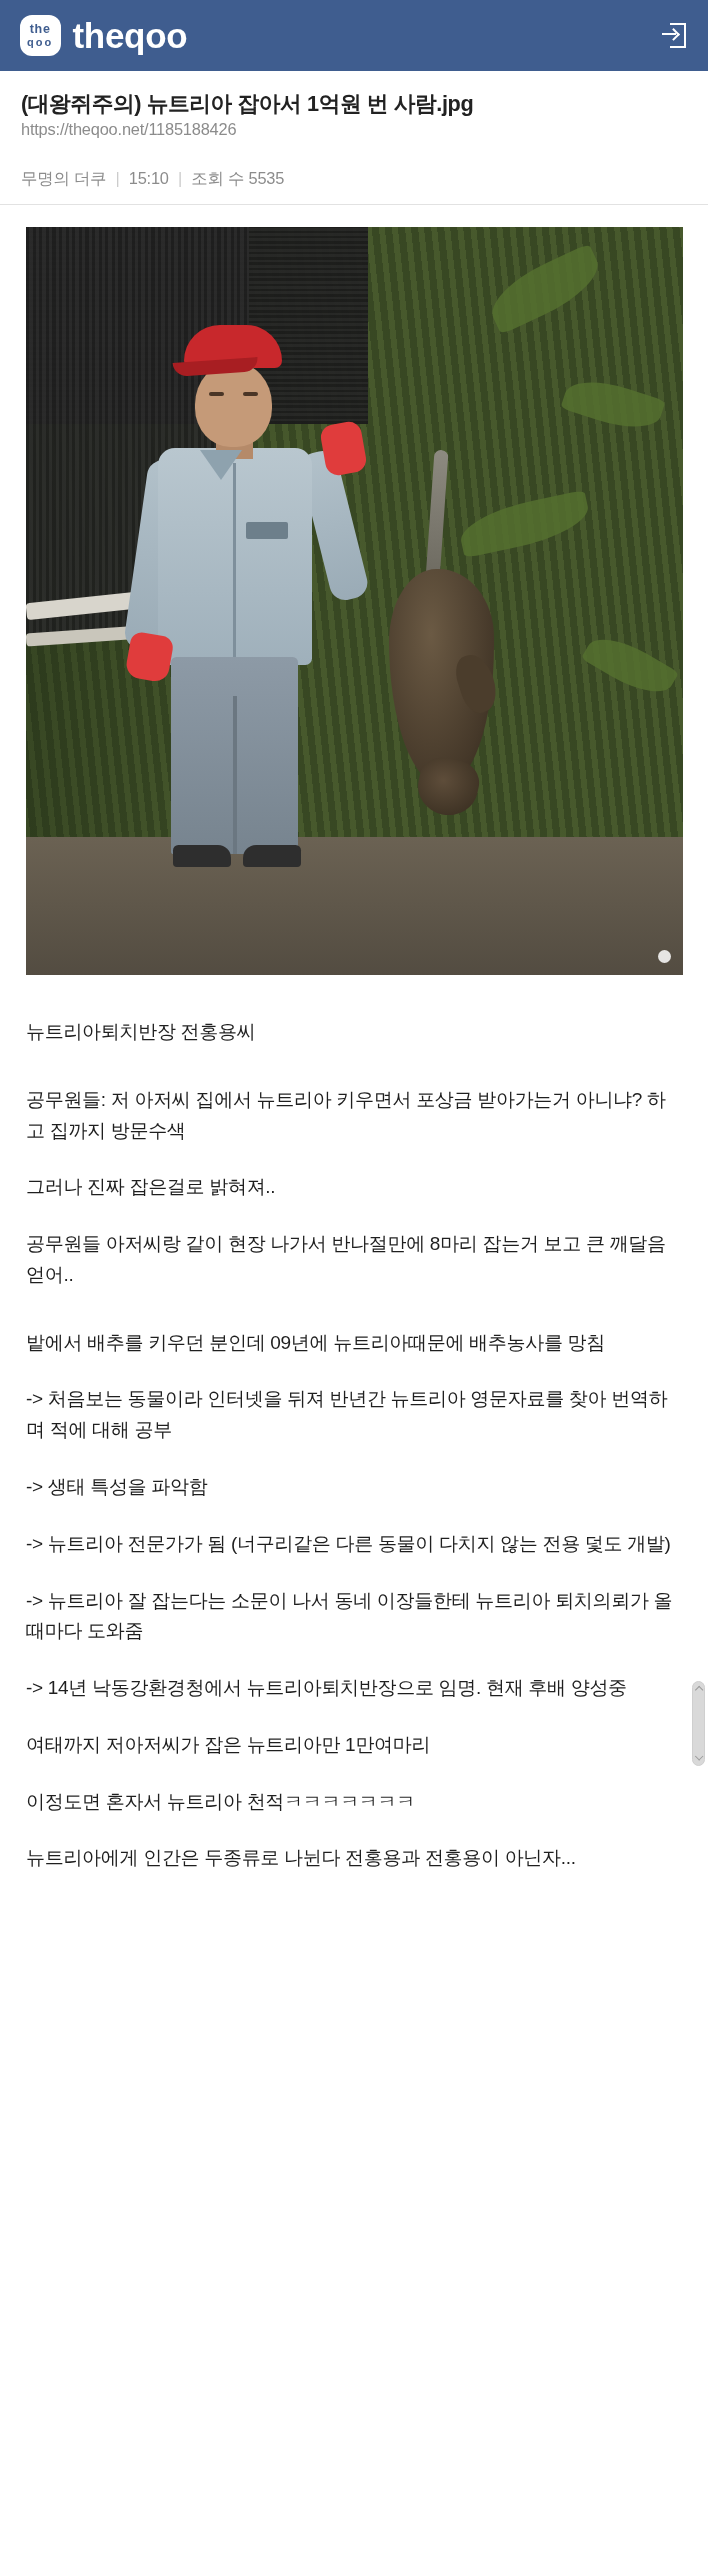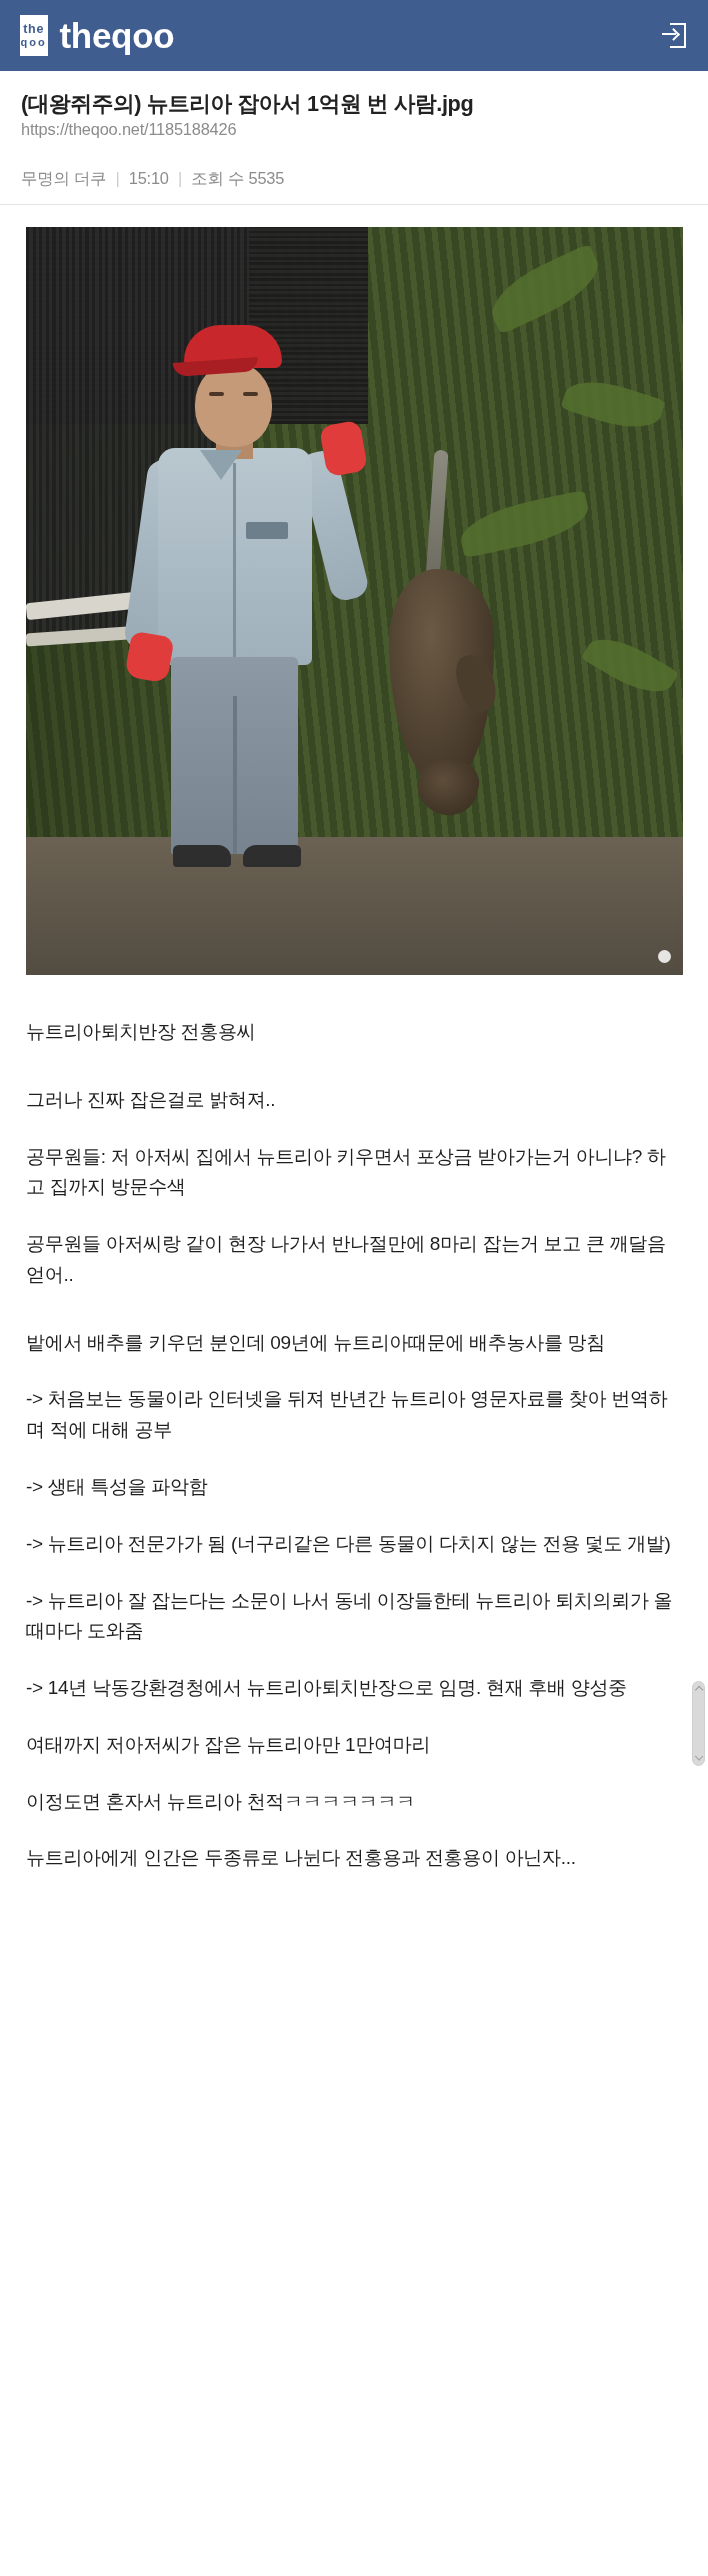--- a/index.html
+++ b/index.html
@@ -24,24 +24,24 @@
     align-items: center;
     justify-content: space-between;
     padding: 0 17px 0 19.7px;
   }
   .brand {
     display: flex;
     align-items: center;
     gap: 11.8px;
   }
   .brand-logo {
-    width: 28px;
+    width: 41px;
     height: 41px;
     background: #ffffff;
-    border-radius: 0;
+    border-radius: 12px;
     display: flex;
     align-items: center;
     justify-content: center;
     flex-direction: column;
     line-height: 1;
   }
   .brand-logo span {
     color: #3f5d8f;
     font-size: 12.5px;
     font-weight: bold;
@@ -440,22 +440,22 @@
         <div class="nutria-body"></div>
         <div class="nutria-leg"></div>
         <div class="nutria-head"></div>
       </div>
     </div>
     <div class="photo-dot"></div>
   </div>
 
   <div class="body-text">
     <p class="para gap-lg">뉴트리아퇴치반장 전홍용씨</p>
+    <p class="para">공무원들: 저 아저씨 집에서 뉴트리아 키우면서 포상금 받아가는거 아니냐? 하고 집까지 방문수색</p>
     <p class="para">그러나 진짜 잡은걸로 밝혀져..</p>
-    <p class="para">공무원들: 저 아저씨 집에서 뉴트리아 키우면서 포상금 받아가는거 아니냐? 하고 집까지 방문수색</p>
     <p class="para gap-lg">공무원들 아저씨랑 같이 현장 나가서 반나절만에 8마리 잡는거 보고 큰 깨달음 얻어..</p>
     <p class="para">밭에서 배추를 키우던 분인데 09년에 뉴트리아때문에 배추농사를 망침</p>
     <p class="para">-&gt; 처음보는 동물이라 인터넷을 뒤져 반년간 뉴트리아 영문자료를 찾아 번역하며 적에 대해 공부</p>
     <p class="para">-&gt; 생태 특성을 파악함</p>
     <p class="para">-&gt; 뉴트리아 전문가가 됨 (너구리같은 다른 동물이 다치지 않는 전용 덫도 개발)</p>
     <p class="para">-&gt; 뉴트리아 잘 잡는다는 소문이 나서 동네 이장들한테 뉴트리아 퇴치의뢰가 올때마다 도와줌</p>
     <p class="para">-&gt; 14년 낙동강환경청에서 뉴트리아퇴치반장으로 임명. 현재 후배 양성중</p>
     <p class="para">여태까지 저아저씨가 잡은 뉴트리아만 1만여마리</p>
     <p class="para">이정도면 혼자서 뉴트리아 천적ㅋㅋㅋㅋㅋㅋㅋ</p>
     <p class="para">뉴트리아에게 인간은 두종류로 나뉜다 전홍용과 전홍용이 아닌자...</p>

